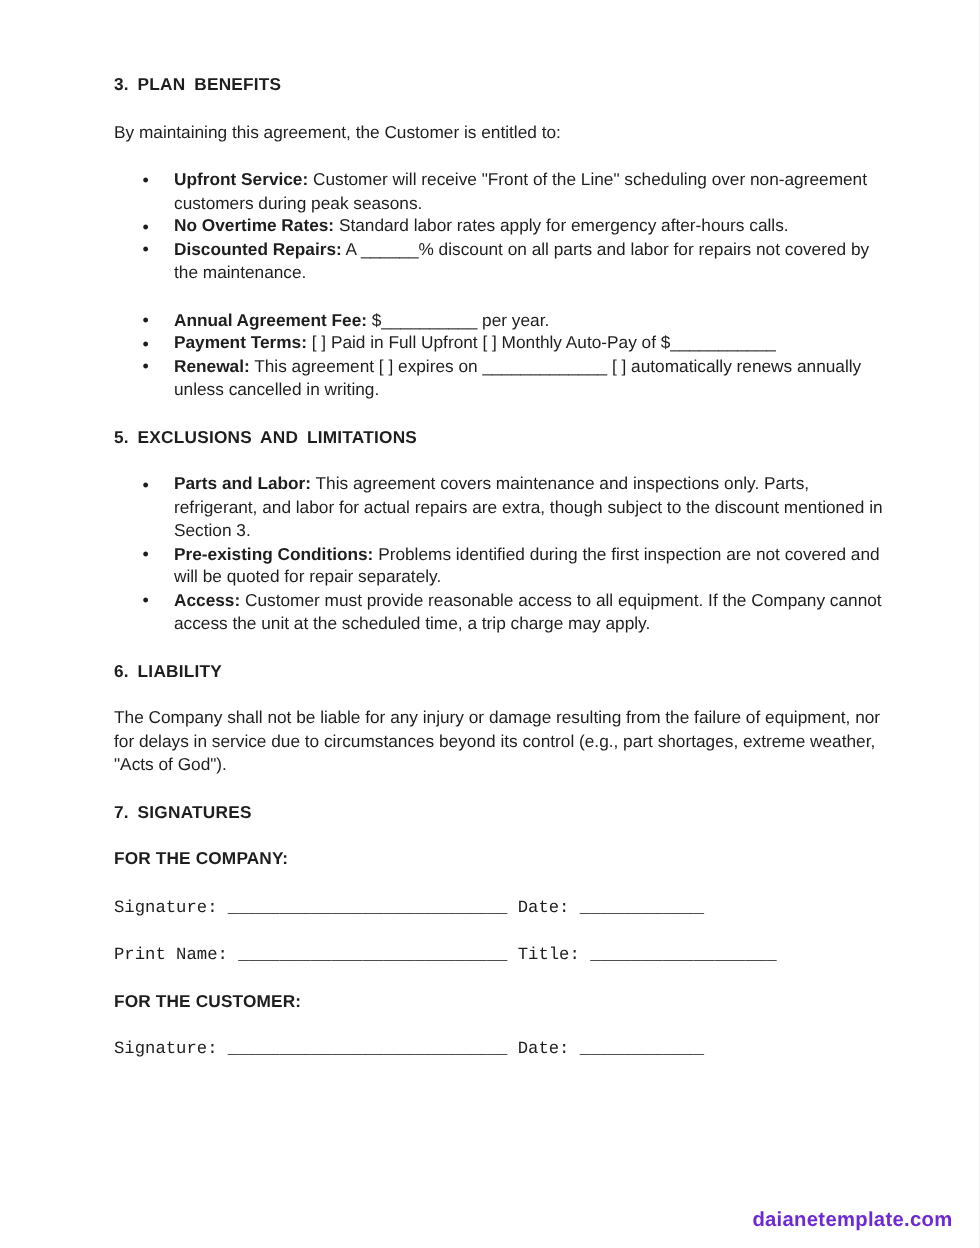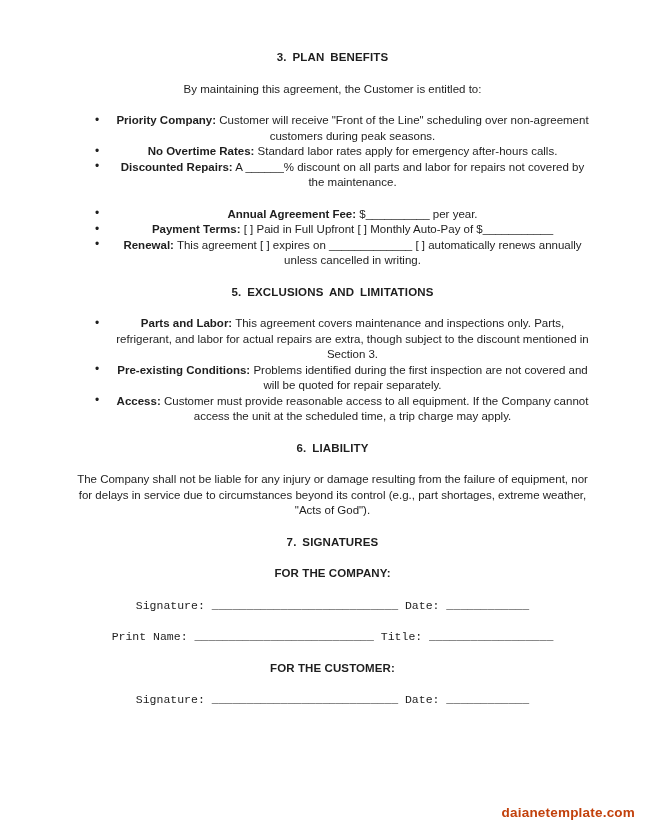--- a/index.html
+++ b/index.html
@@ -7,21 +7,20 @@
     width:653px; height:832px;
     background:#ffffff;
     position:relative;
     box-sizing:border-box;
     padding:50px 64px 0 76px;
     font-family:"Liberation Sans", sans-serif;
     font-size:11.5px;
     line-height:15.5px;
     color:#1e1e1e;
     overflow:hidden;
-    text-align:center;
   }
   .heading {
     font-size:11.5px;
     font-weight:bold;
     margin:0 0 16px 0;
     word-spacing:2.5px;
     letter-spacing:0.15px;
   }
   .para { margin:0 0 16px 0; }
   ul.bullets {
@@ -40,33 +39,33 @@
   .lead { font-weight:bold; }
   .sig-title { font-weight:bold; margin:0 0 16px 0; letter-spacing:0.1px; }
   .sig-row { margin:0 0 16px 0;font-family:Liberation Mono, monospace; }
   .watermark {
     position:absolute;
     right:18px;
     bottom:12px;
     font-weight:bold;
     font-size:13.5px;
     letter-spacing:0.2px;
-    color:#c2410c;
+    color:#6d28d9;
   }
 </style>
 </head>
 <body>
 
 <div class="page">
 
   <div>
     <h2 class="heading">3. PLAN BENEFITS</h2>
     <p class="para">By maintaining this agreement, the Customer is entitled to:</p>
     <ul class="bullets">
-      <li><span class="lead">Priority Company:</span><span> Customer will receive "Front of the Line" scheduling over non-agreement customers during peak seasons.</span></li>
+      <li><span class="lead">Upfront Service:</span><span> Customer will receive "Front of the Line" scheduling over non-agreement customers during peak seasons.</span></li>
       <li><span class="lead">No Overtime Rates:</span><span> Standard labor rates apply for emergency after-hours calls.</span></li>
       <li><span class="lead">Discounted Repairs:</span><span> A ______% discount on all parts and labor for repairs not covered by the maintenance.</span></li>
     </ul>
   </div>
 
   <div>
     <ul class="bullets">
       <li><span class="lead">Annual Agreement Fee:</span><span> $__________ per year.</span></li>
       <li><span class="lead">Payment Terms:</span><span> [ ] Paid in Full Upfront [ ] Monthly Auto-Pay of $___________</span></li>
       <li><span class="lead">Renewal:</span><span> This agreement [ ] expires on _____________ [ ] automatically renews annually unless cancelled in writing.</span></li>

